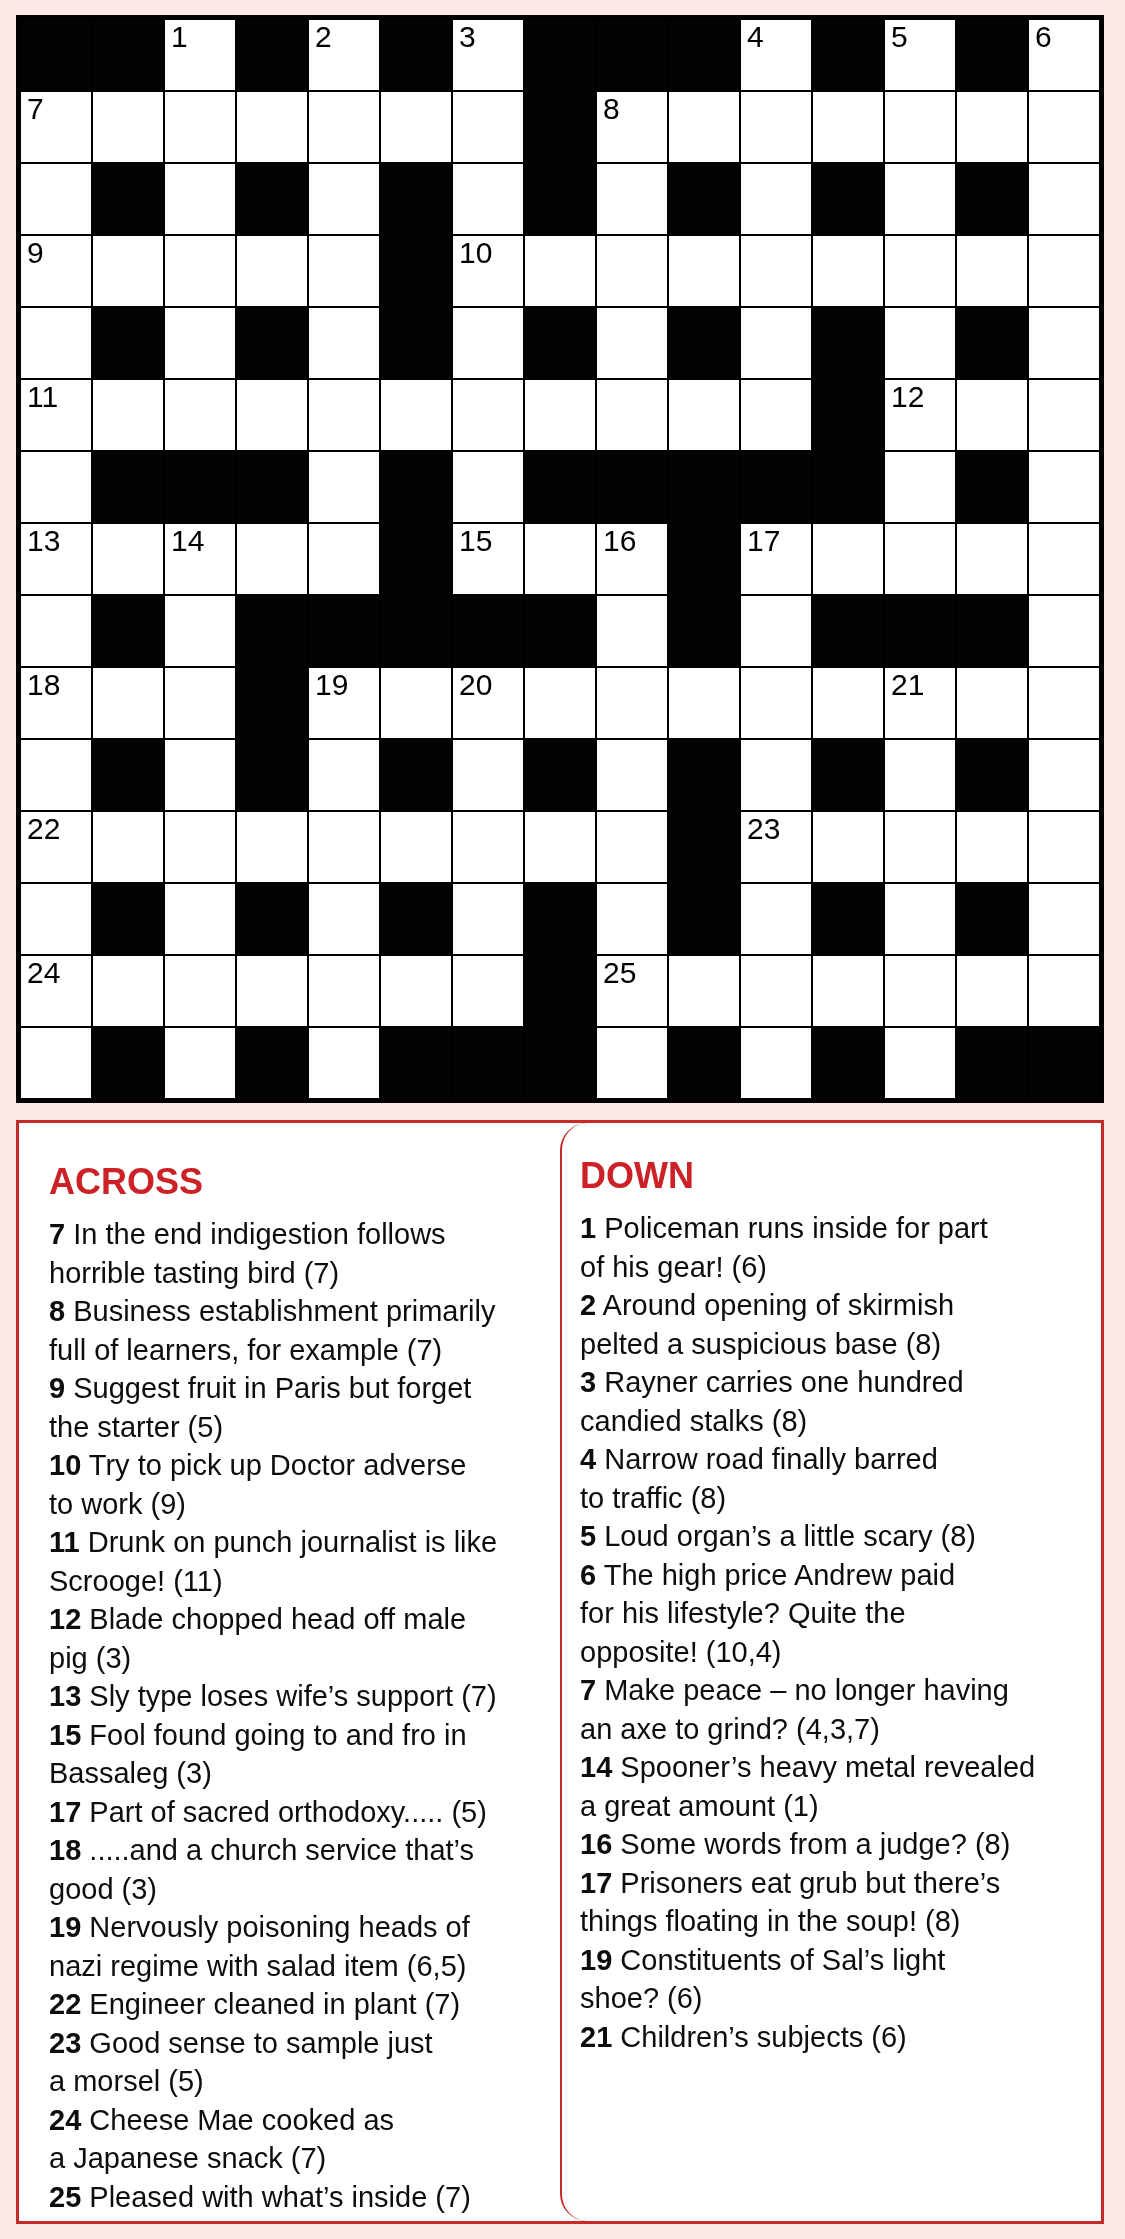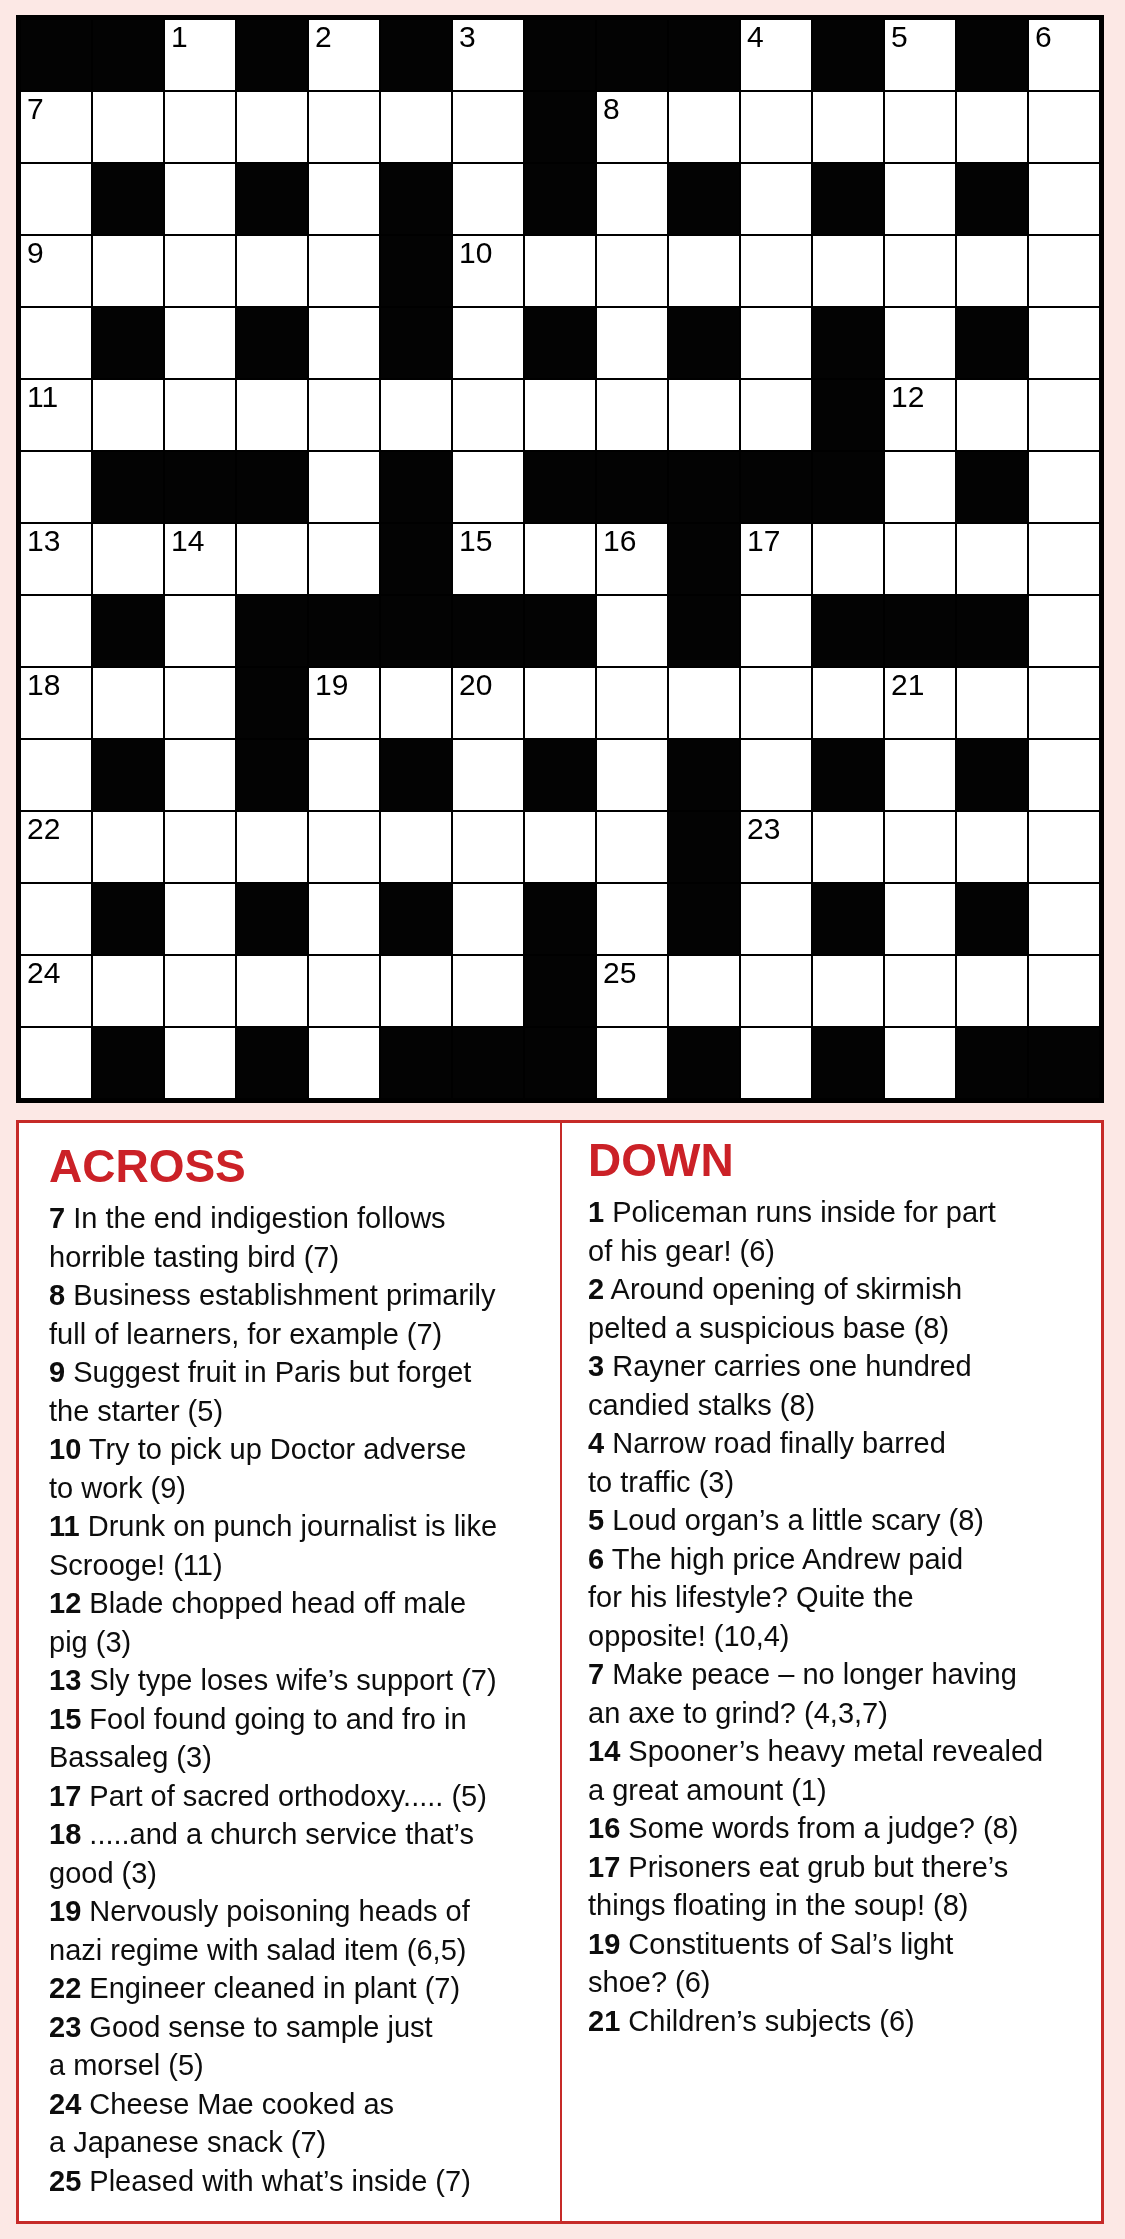--- a/index.html
+++ b/index.html
@@ -44,25 +44,26 @@
     display:flex;
   }
   .clue-col{
     box-sizing:border-box;
     width:50%;
     padding:23px 14px 0 30px;
   }
   .clue-col.right{
     border-left:2px solid #c62a28;
     padding-top:17px;
-    padding-left:26px;
+    padding-left:18px;
+    border-radius:27px;
   }
   .clue-heading{
-    margin:0 0 13px 0;
-    font-size:46px;line-height:40px;
+    margin:16px 0 13px 0;
+    font-size:36px;line-height:40px;
     font-weight:bold;
     color:#cb2127;
   }
   .clue{
     margin:0;
     font-size:29px;
     line-height:38.5px;
     color:#0d0d0d;
   }
   .clue-num{font-weight:bold;}
@@ -386,21 +387,21 @@
     <div class="clue-col right">
       <h2 class="clue-heading">DOWN</h2>
       <div id="down-list">
           <p class="clue"><b class="clue-num">1</b><span class="clue-text"> Policeman runs inside for part
 of his gear! (6)</span></p>
           <p class="clue"><b class="clue-num">2</b><span class="clue-text"> Around opening of skirmish
 pelted a suspicious base (8)</span></p>
           <p class="clue"><b class="clue-num">3</b><span class="clue-text"> Rayner carries one hundred
 candied stalks (8)</span></p>
           <p class="clue"><b class="clue-num">4</b><span class="clue-text"> Narrow road finally barred
-to traffic (3)</span></p>
+to traffic (8)</span></p>
           <p class="clue"><b class="clue-num">5</b><span class="clue-text"> Loud organ’s a little scary (8)</span></p>
           <p class="clue"><b class="clue-num">6</b><span class="clue-text"> The high price Andrew paid
 for his lifestyle? Quite the
 opposite! (10,4)</span></p>
           <p class="clue"><b class="clue-num">7</b><span class="clue-text"> Make peace – no longer having
 an axe to grind? (4,3,7)</span></p>
           <p class="clue"><b class="clue-num">14</b><span class="clue-text"> Spooner’s heavy metal revealed
 a great amount (1)</span></p>
           <p class="clue"><b class="clue-num">16</b><span class="clue-text"> Some words from a judge? (8)</span></p>
           <p class="clue"><b class="clue-num">17</b><span class="clue-text"> Prisoners eat grub but there’s

